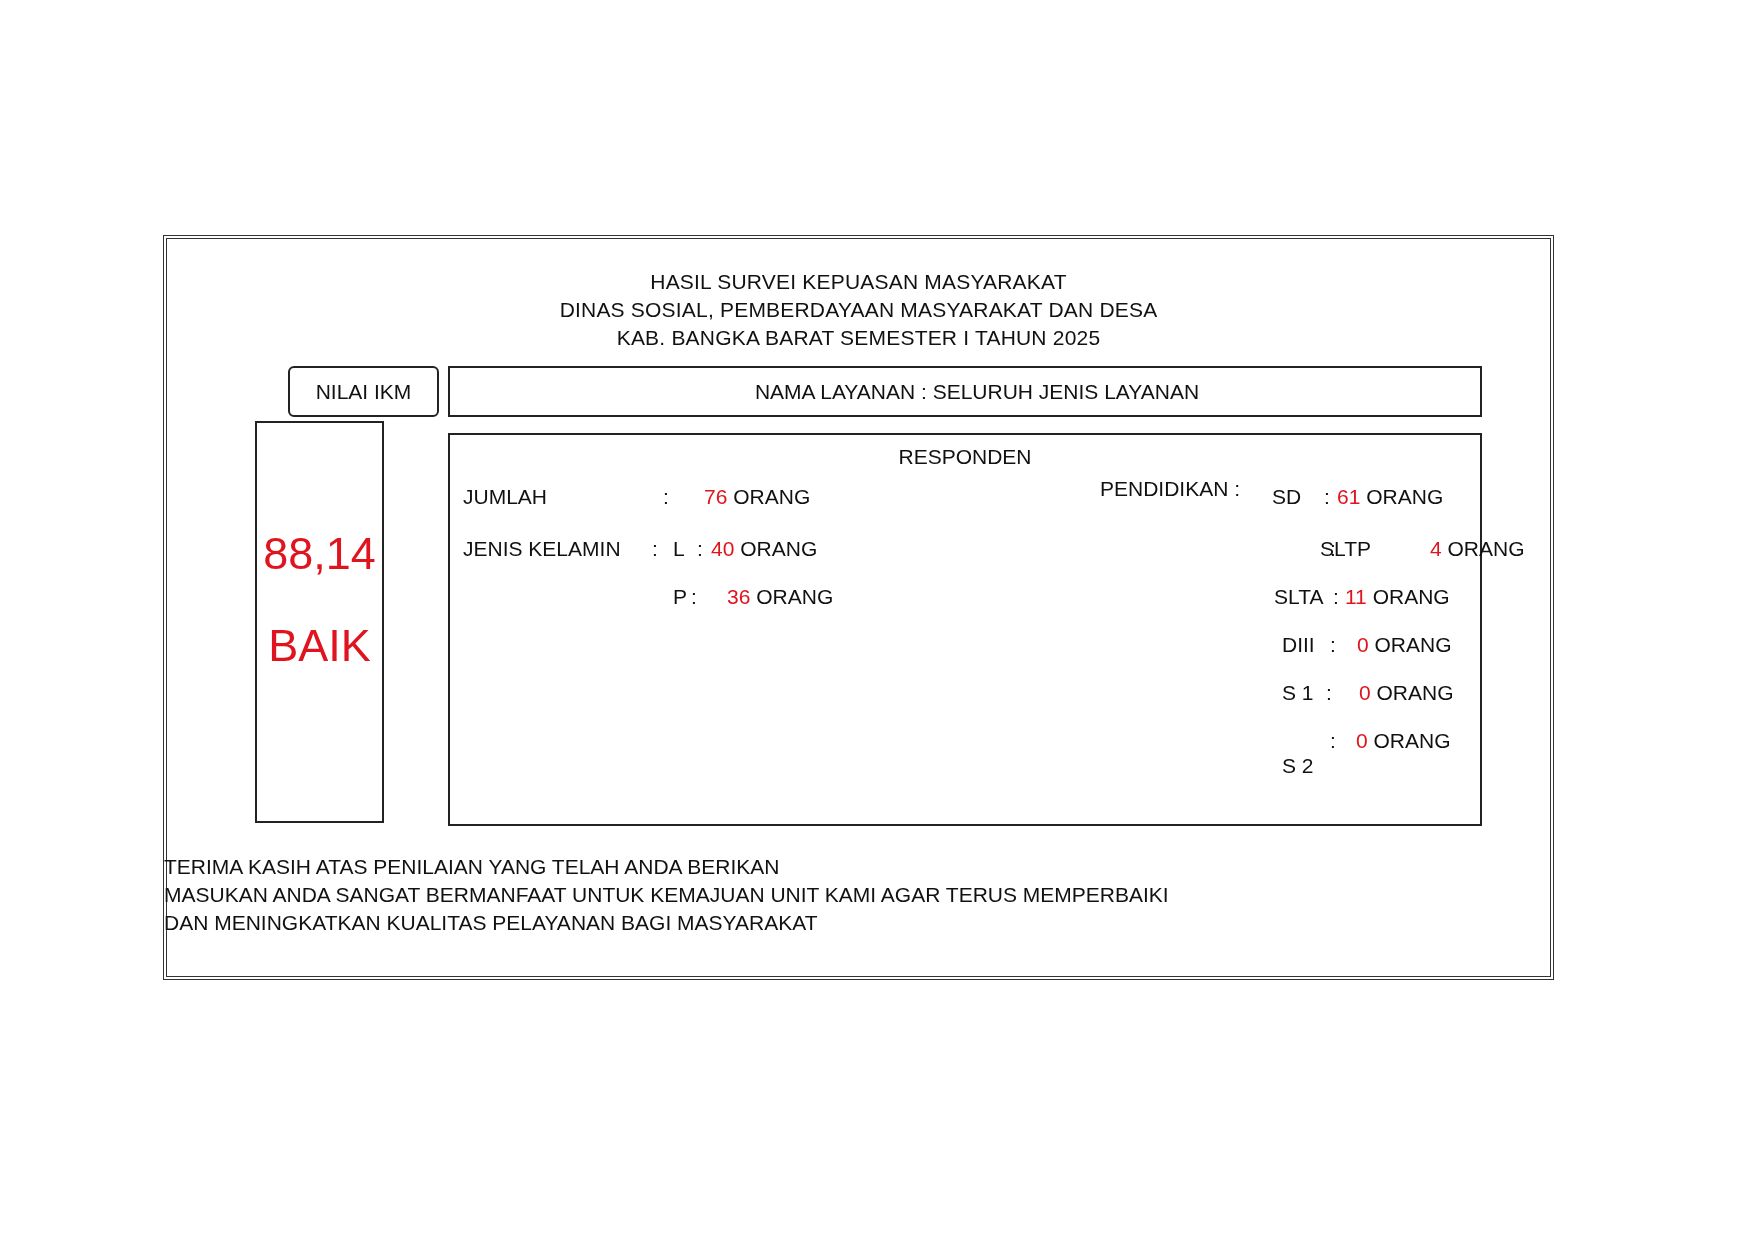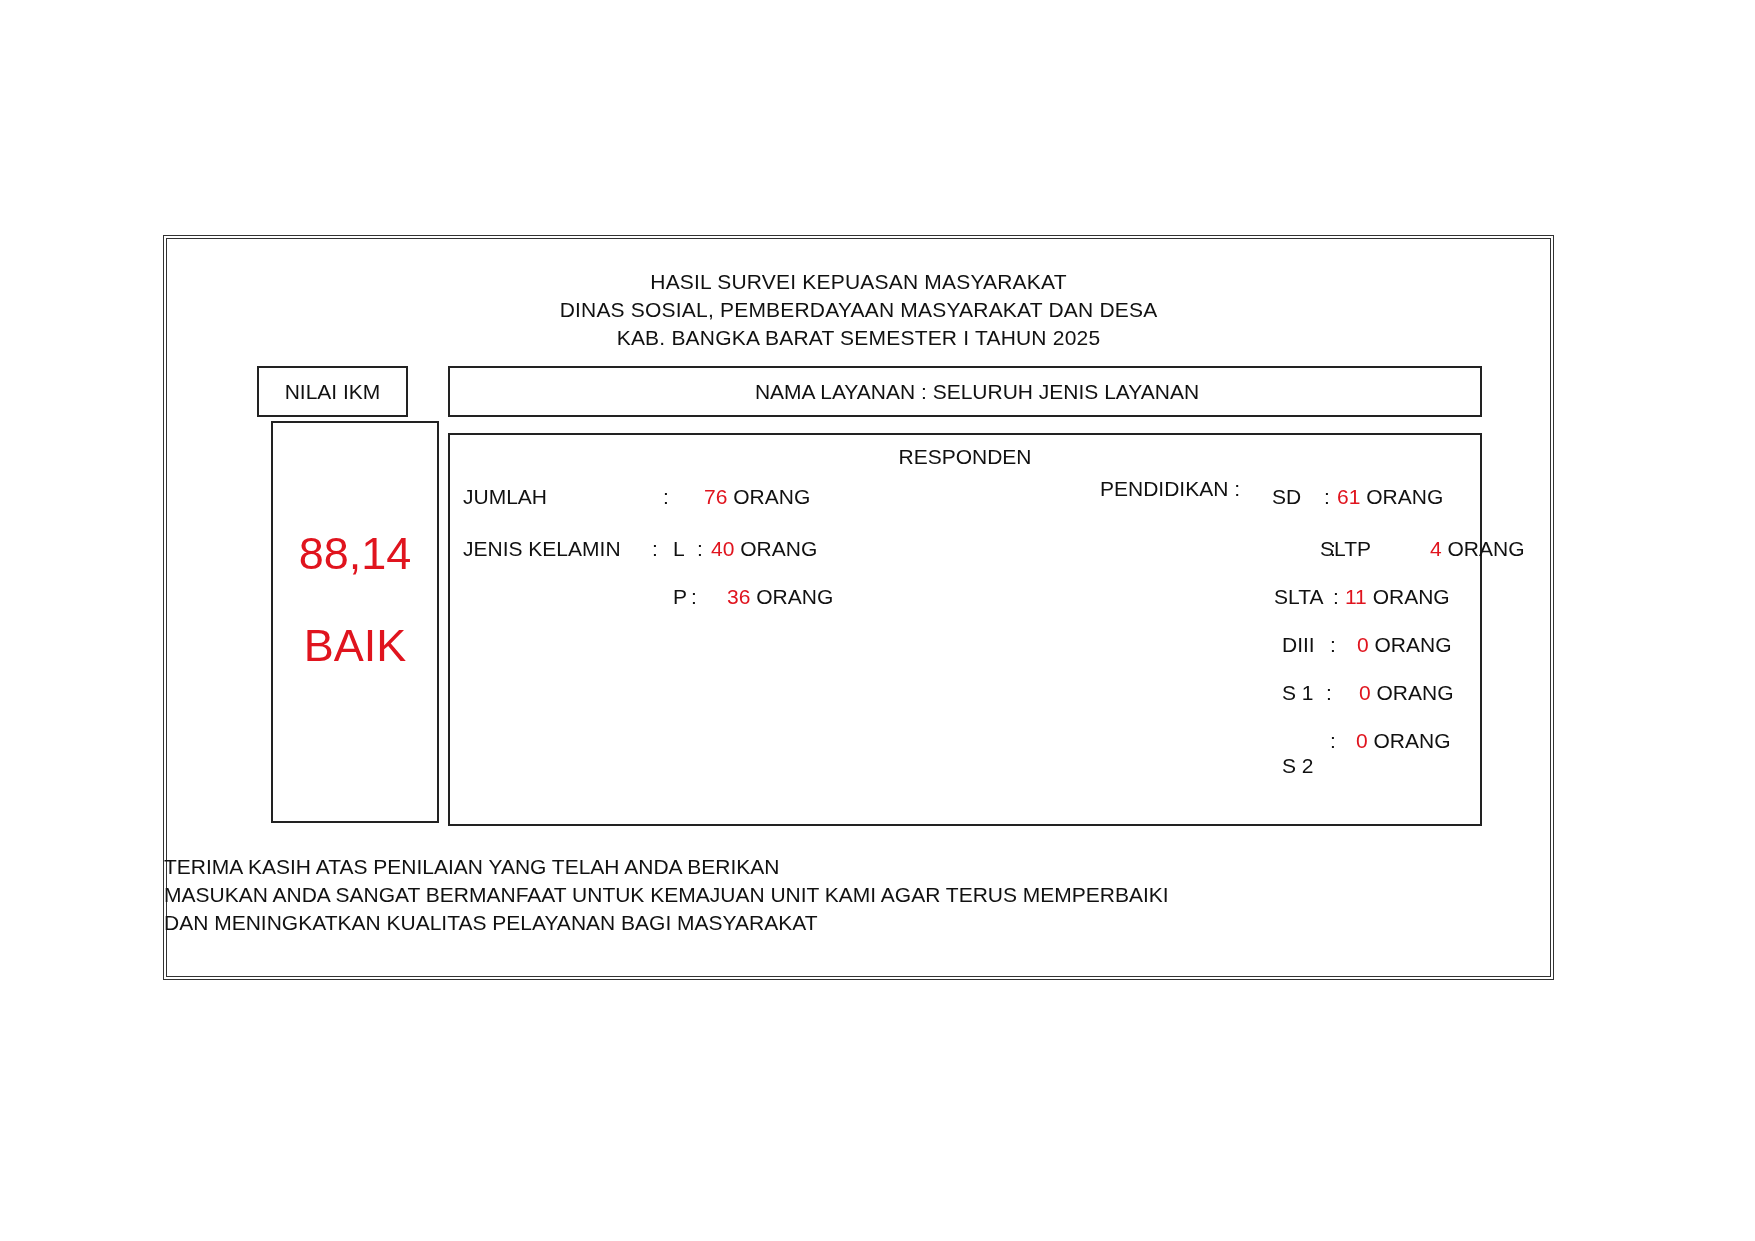--- a/index.html
+++ b/index.html
@@ -22,25 +22,25 @@
 <body>
 
 <div class="abs outer"></div>
 
 <div>
   <div class="title-line" style="top:268px;">HASIL SURVEI KEPUASAN MASYARAKAT</div>
   <div class="title-line" style="top:296px;">DINAS SOSIAL, PEMBERDAYAAN MASYARAKAT DAN DESA</div>
   <div class="title-line" style="top:324px;">KAB. BANGKA BARAT SEMESTER I TAHUN 2025</div>
 </div>
 
-<div class="box" style="left:257px; top:366px; width:151px; height:51px;">
+<div class="box" style="left:288px; top:366px; width:151px; height:51px;border-radius:6px;">
   <div class="box-label" style="top:12px;">NILAI IKM</div>
 </div>
 
-<div class="box" style="left:271px; top:421px; width:168px; height:402px;">
+<div class="box" style="left:255px; top:421px; width:129px; height:402px;">
   <div class="big" style="top:106px;">88,14</div>
   <div class="big" style="top:198px;">BAIK</div>
 </div>
 
 <div class="box" style="left:448px; top:366px; width:1034px; height:51px;">
   <div class="box-label" style="top:12px;padding-left:24px;">NAMA LAYANAN : SELURUH JENIS LAYANAN</div>
 </div>
 
 <div class="box" style="left:448px; top:421px; width:1034px; height:393px;margin-top:12px;">
   <div class="box-label" style="top:10px;">RESPONDEN</div>

